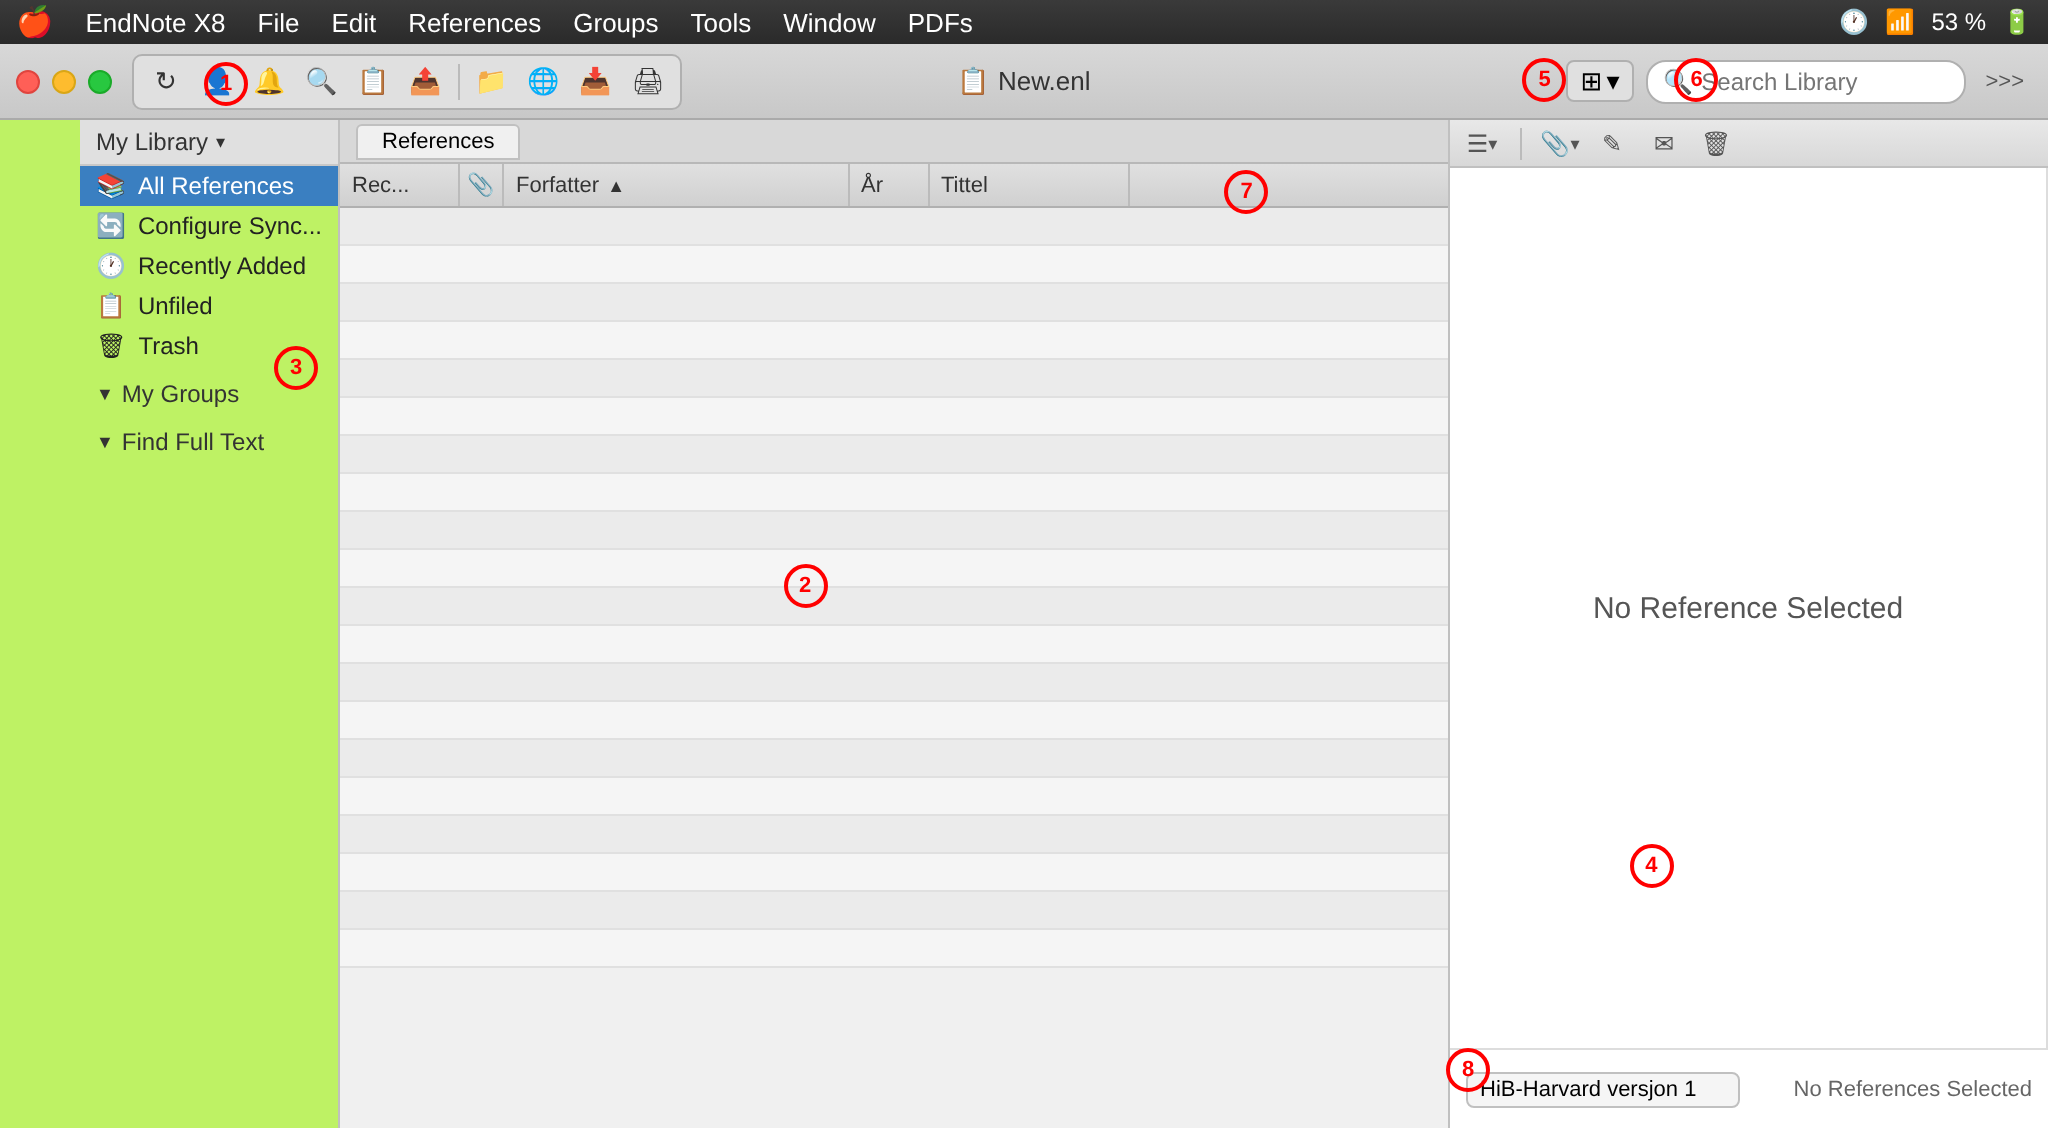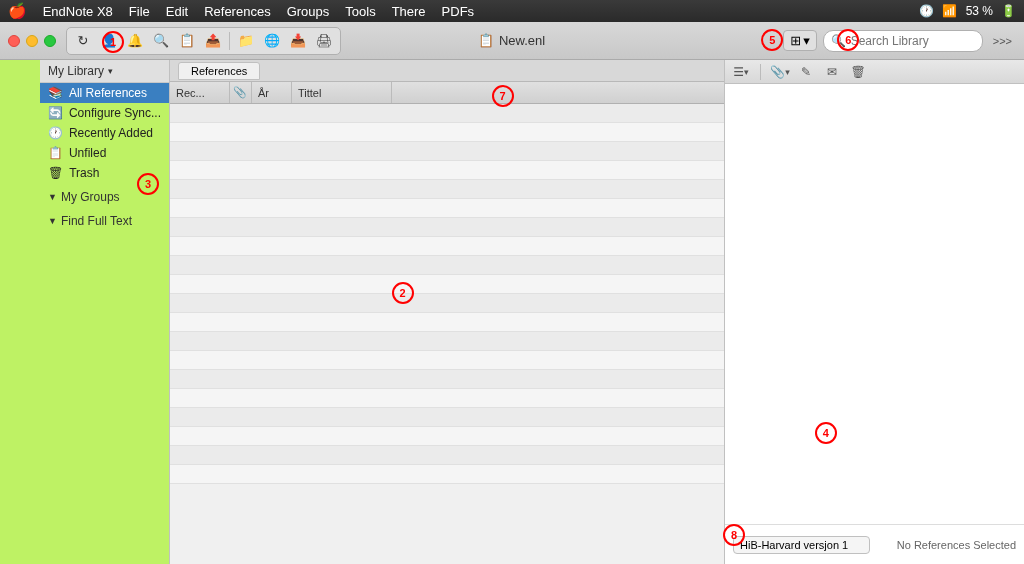--- a/index.html
+++ b/index.html
@@ -407,21 +407,21 @@
 <body>
 
 <div class="menubar">
   <span class="menubar-apple">🍎</span>
   <span class="menubar-item">EndNote X8</span>
   <span class="menubar-item">File</span>
   <span class="menubar-item">Edit</span>
   <span class="menubar-item">References</span>
   <span class="menubar-item">Groups</span>
   <span class="menubar-item">Tools</span>
-  <span class="menubar-item">There</span>
+  <span class="menubar-item">Window</span>
   <span class="menubar-item">PDFs</span>
   <div class="menubar-right">
     <span>🕐</span>
     <span>📶</span>
     <span>53 %</span>
     <span>🔋</span>
   </div>
 </div>
 
 <div class="titlebar">
@@ -526,20 +526,24 @@
     <div class="tab-bar">
       <div class="tab">References</div>
     </div>
 
     <div class="col-headers">
       <div class="col-header recent">
         <span>Rec...</span>
       </div>
       <div class="col-header attachment">
         <span>📎</span>
+      </div>
+      <div class="col-header author">
+        <span>Forfatter</span>
+        <span style="margin-left:4px; font-size:9px;">▲</span>
       </div>
       <div class="col-header year">
         <span>År</span>
       </div>
       <div class="col-header title">
         <span>Tittel</span>
       </div>
 
       <div style="position:relative; flex:1;">
         <div class="circle-label" style="top:-8px; left:30%; z-index:10;">7</div>
@@ -595,20 +599,23 @@
         <div class="detail-btn">
           <span>✉</span>
         </div>
         <div class="detail-btn">
           <span>🗑</span>
         </div>
       </div>
     </div>
 
     <div class="detail-split">
+      <div class="detail-left">
+        <div class="no-ref-selected">No Reference Selected</div>
+      </div>
     </div>
 
     <div style="position:relative; height:0;">
       <div class="circle-label" style="bottom:80px; left:30%; z-index:10;">4</div>
     </div>
 
     <div class="detail-bottom">
       <div style="position:relative; display:flex; align-items:center; gap:6px;">
 
         <div class="circle-label" style="top:-12px; left:-10px; z-index:10;">8</div>

